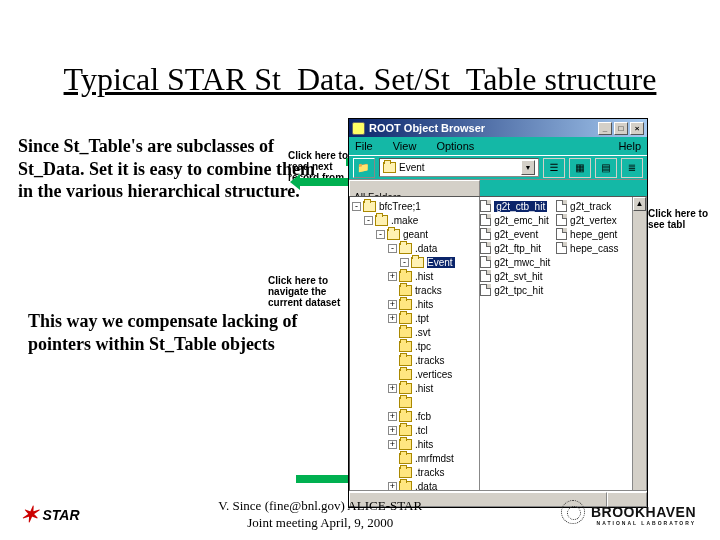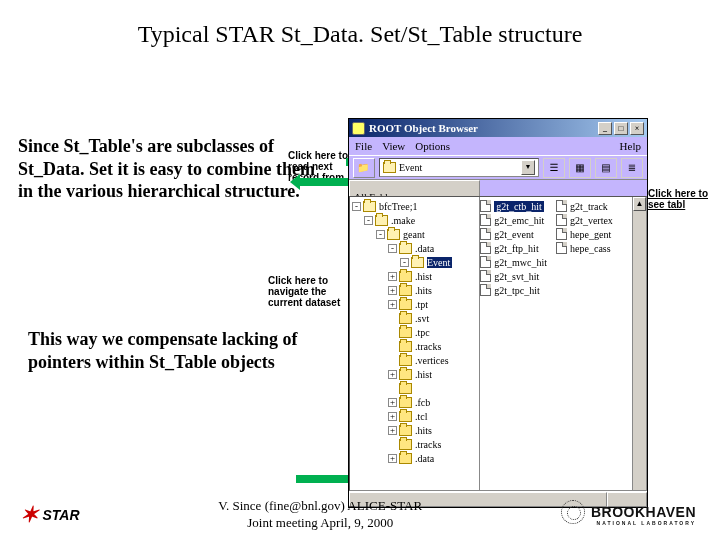--- a/index.html
+++ b/index.html
@@ -1,35 +1,35 @@
 <!DOCTYPE html>
 <html><head>
 <meta charset="utf-8">
 <style>
   * { box-sizing: border-box; margin: 0; padding: 0; }
   body { width: 720px; height: 540px; background: #fff; font-family: "Times New Roman", serif; position: relative; overflow: hidden; }
-  .title { font-size: 24px; text-align: center; padding: 20px 60px 10px; line-height: 1.2; }
+  .title { font-size: 32px; text-decoration: underline; text-align: center; padding: 20px 60px 10px; line-height: 1.2; margin-top: 40px; }
   .para { position: absolute; font-size: 18px; line-height: 1.25; max-width: 300px; font-weight: bold; }
   .para1 { top: 135px; left: 18px; }
-  .para2 { top: 328px; left: 28px; }
+  .para2 { top: 310px; left: 28px; }
   .hint { position: absolute; font-family: Arial, sans-serif; font-size: 10px; font-weight: bold; line-height: 1.1; }
   .hint1 { top: 150px; left: 288px; width: 70px; }
   .hint2 { top: 275px; left: 268px; width: 80px; }
-  .hint3 { top: 188px; left: 648px; width: 70px; text-decoration: underline; }
+  .hint3 { top: 208px; left: 648px; width: 70px; }
   .arrow-line { position:absolute; background:#00b050; height:8px; }
   .arrow-right::after { content:""; position:absolute; right:-8px; top:-4px; border-left:10px solid #00b050; border-top:8px solid transparent; border-bottom:8px solid transparent; }
   .arrow-left::after { content:""; position:absolute; left:-8px; top:-4px; border-right:10px solid #00b050; border-top:8px solid transparent; border-bottom:8px solid transparent; }
 
   
-  .win { position:absolute; top:118px; left:348px; width:300px; height:390px; border:1px solid #000; background:#c4b5fd; font-family: Liberation Serif, serif; font-size:10px; display:flex; flex-direction:column; }
+  .win { position:absolute; top:118px; left:348px; width:300px; height:390px; border:1px solid #000; background:#14b8a6; font-family: Liberation Sans, sans-serif; font-size:10px; display:flex; flex-direction:column; }
   .titlebar { height:18px; background:linear-gradient(to right,#0a246a,#a6caf0); color:#fff; display:flex; align-items:center; padding:0 3px; font-weight:bold; font-size:11px; }
   .titlebar-icon { width:13px; height:13px; background:#ffff66; border:1px solid #666; margin-right:4px; border-radius:2px; }
   .titlebar-spacer { flex:1; }
   .winbtn { width:14px; height:13px; background:#d4d0c8; border:1px solid #fff; border-right-color:#555; border-bottom-color:#555; margin-left:2px; font-size:8px; line-height:11px; text-align:center; color:#000; }
-  .menubar { height:18px; display:flex; align-items:center; gap:10px; padding:0 6px; font-size:11px; }
+  .menubar { height:18px; display:flex; align-items:center; gap:20px; padding:0 6px; font-size:11px; }
   .toolbar { height:25px; border-top:1px solid #fff; border-bottom:1px solid #888; display:flex; align-items:center; padding:0 4px; gap:4px; }
   .toolbtn { width:22px; height:20px; border:1px solid #d4d0c8; display:flex; align-items:center; justify-content:center; }
   .toolbtn.raised { border:1px solid #fff; border-right-color:#888; border-bottom-color:#888; }
   .combo { flex:1; height:19px; background:#fff; border:1px solid #888; border-top-color:#555; border-left-color:#555; display:flex; align-items:center; padding:0 3px; font-size:10px; }
   .combo-arrow { width:14px; height:15px; background:#d4d0c8; border:1px solid #fff; border-right-color:#555; border-bottom-color:#555; margin-left:auto; text-align:center; font-size:7px; line-height:13px;}
   .body { flex:1; display:flex; background:#fff; border:1px solid #888; border-top-color:#555; border-left-color:#555; margin:0; overflow:hidden;}
   .colhead { height:16px; display:flex; font-size:10px;}
   .colhead > div { background:#d4d0c8; border:1px solid #fff; border-right-color:#888; border-bottom-color:#888; padding:11px 4px; white-space:nowrap; overflow:hidden;}
   .left-pane { width:44%; border-right:1px solid #888; display:flex; flex-direction:column; overflow:hidden;}
   .right-pane { flex:1; display:flex; flex-direction:column; overflow:hidden;}
@@ -134,20 +134,25 @@
             <div class="exp">-</div>
             <div class="folder open"></div>
             <span class="sel">Event</span>
           </div>
           <div class="tree-line indent3">
             <div class="exp">+</div>
             <div class="folder"></div>
             <span>.hist</span>
           </div>
           <div class="tree-line indent3">
+            <div class="noexp"></div>
+            <div class="folder"></div>
+            <span>tracks</span>
+          </div>
+          <div class="tree-line indent3">
             <div class="exp">+</div>
             <div class="folder"></div>
             <span>.hits</span>
           </div>
           <div class="tree-line indent3">
             <div class="exp">+</div>
             <div class="folder"></div>
             <span>.tpt</span>
           </div>
           <div class="tree-line indent3">
@@ -187,20 +192,25 @@
           </div>
           <div class="tree-line indent3">
             <div class="exp">+</div>
             <div class="folder"></div>
             <span>.tcl</span>
           </div>
           <div class="tree-line indent3">
             <div class="exp">+</div>
             <div class="folder"></div>
             <span>.hits</span>
+          </div>
+          <div class="tree-line indent3">
+            <div class="noexp"></div>
+            <div class="folder"></div>
+            <span>.mrfmdst</span>
           </div>
           <div class="tree-line indent3">
             <div class="noexp"></div>
             <div class="folder"></div>
             <span>.tracks</span>
           </div>
           <div class="tree-line indent3">
             <div class="exp">+</div>
             <div class="folder"></div>
             <span>.data</span>

